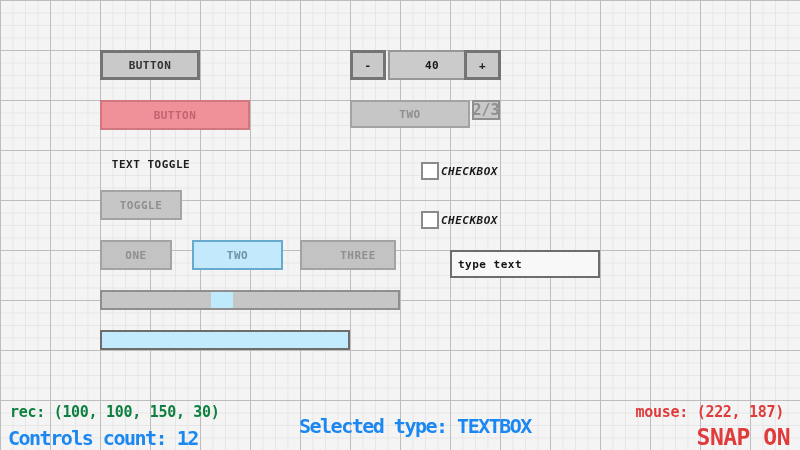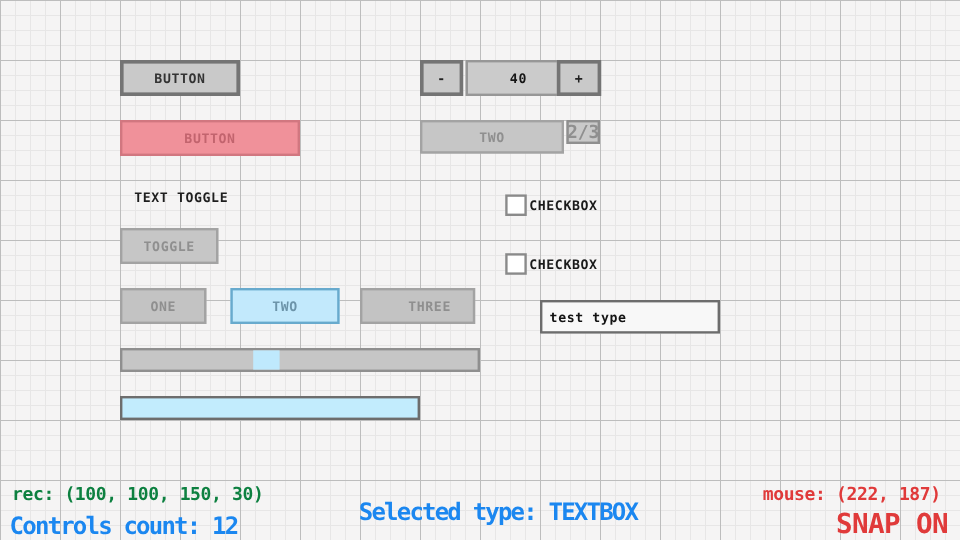--- a/index.html
+++ b/index.html
@@ -29,21 +29,21 @@
   .tab-two{left:192px;width:91px;background:#c2e9fc;border:2px solid #68aacd;color:#6d94a9;}
   .tab-three{left:300px;width:96px;padding-left:20px;}
   .slider{left:100px;top:290px;width:300px;height:20px;background:#c6c6c6;border:2px solid #8f8f8f;}
   .slider-handle{position:absolute;left:109px;top:0;width:22px;height:16px;background:#bfe9fd;}
   .progress{left:100px;top:330px;width:250px;height:20px;background:#c2ecfd;border:2px solid #6d6d6d;}
   .spin-minus{left:350px;top:50px;width:36px;height:30px;background:#c9c9c9;border:3px solid #747474;color:#222;}
   .spin-val{left:388px;top:50px;width:88px;height:30px;background:#cbcbcb;border:2px solid #979797;color:#161616;}
   .spin-plus{left:464px;top:50px;width:37px;height:30px;background:#c9c9c9;border:3px solid #747474;color:#222;}
   .dropdown{left:350px;top:100px;width:120px;height:28px;background:#c6c6c6;border:2px solid #a3a3a3;color:#8f8f8f;}
   .badge{left:472px;top:100px;width:28px;height:20px;background:#c9c9c9;border:2px solid #8f8f8f;color:#8f8f8f;font-size:15px;letter-spacing:0;}
-  .cb-row{height:18px;justify-content:flex-start;}
+  .cb-row{height:18px;justify-content:flex-start;font-style:italic;}
   .cb-row-1{left:421px;top:162px;}
   .cb-row-2{left:421px;top:211px;}
   .cb-box{box-sizing:border-box;width:18px;height:18px;background:#ffffff;border:2px solid #8a8a8a;flex:0 0 auto;}
   .cb-label{color:#1a1a1a;margin-left:2px;letter-spacing:0.5px;}
   .textbox{left:450px;top:250px;width:150px;height:28px;background:#f8f8f8;border:2px solid #6d6d6d;color:#141414;justify-content:flex-start;padding-left:6px;}
   .status{position:absolute;font-weight:bold;line-height:1;white-space:nowrap;user-select:none;}
   .st-small{font-size:15px;letter-spacing:-0.3px;}
   .st-big{font-size:20px;letter-spacing:-1.5px;}
   .st-rec{left:10px;top:405px;color:#0d8040;}
   .st-count{left:8px;top:428px;color:#1b87f0;}
@@ -84,21 +84,21 @@
   <div class="ctl cb-row cb-row-1">
     <span class="cb-box"></span>
     <span class="cb-label">CHECKBOX</span>
   </div>
 
   <div class="ctl cb-row cb-row-2">
     <span class="cb-box"></span>
     <span class="cb-label">CHECKBOX</span>
   </div>
 
-  <div class="ctl textbox">test type</div>
+  <div class="ctl textbox">type text</div>
 
   <div class="status st-small st-rec">rec: (100, 100, 150, 30)</div>
   <div class="status st-big st-count">Controls count: 12</div>
   <div class="status st-big st-type">Selected type: TEXTBOX</div>
   <div class="status st-small st-mouse">mouse: (222, 187)</div>
   <div class="status st-snap">SNAP ON</div>
 
 </div>
 
 </body></html>

